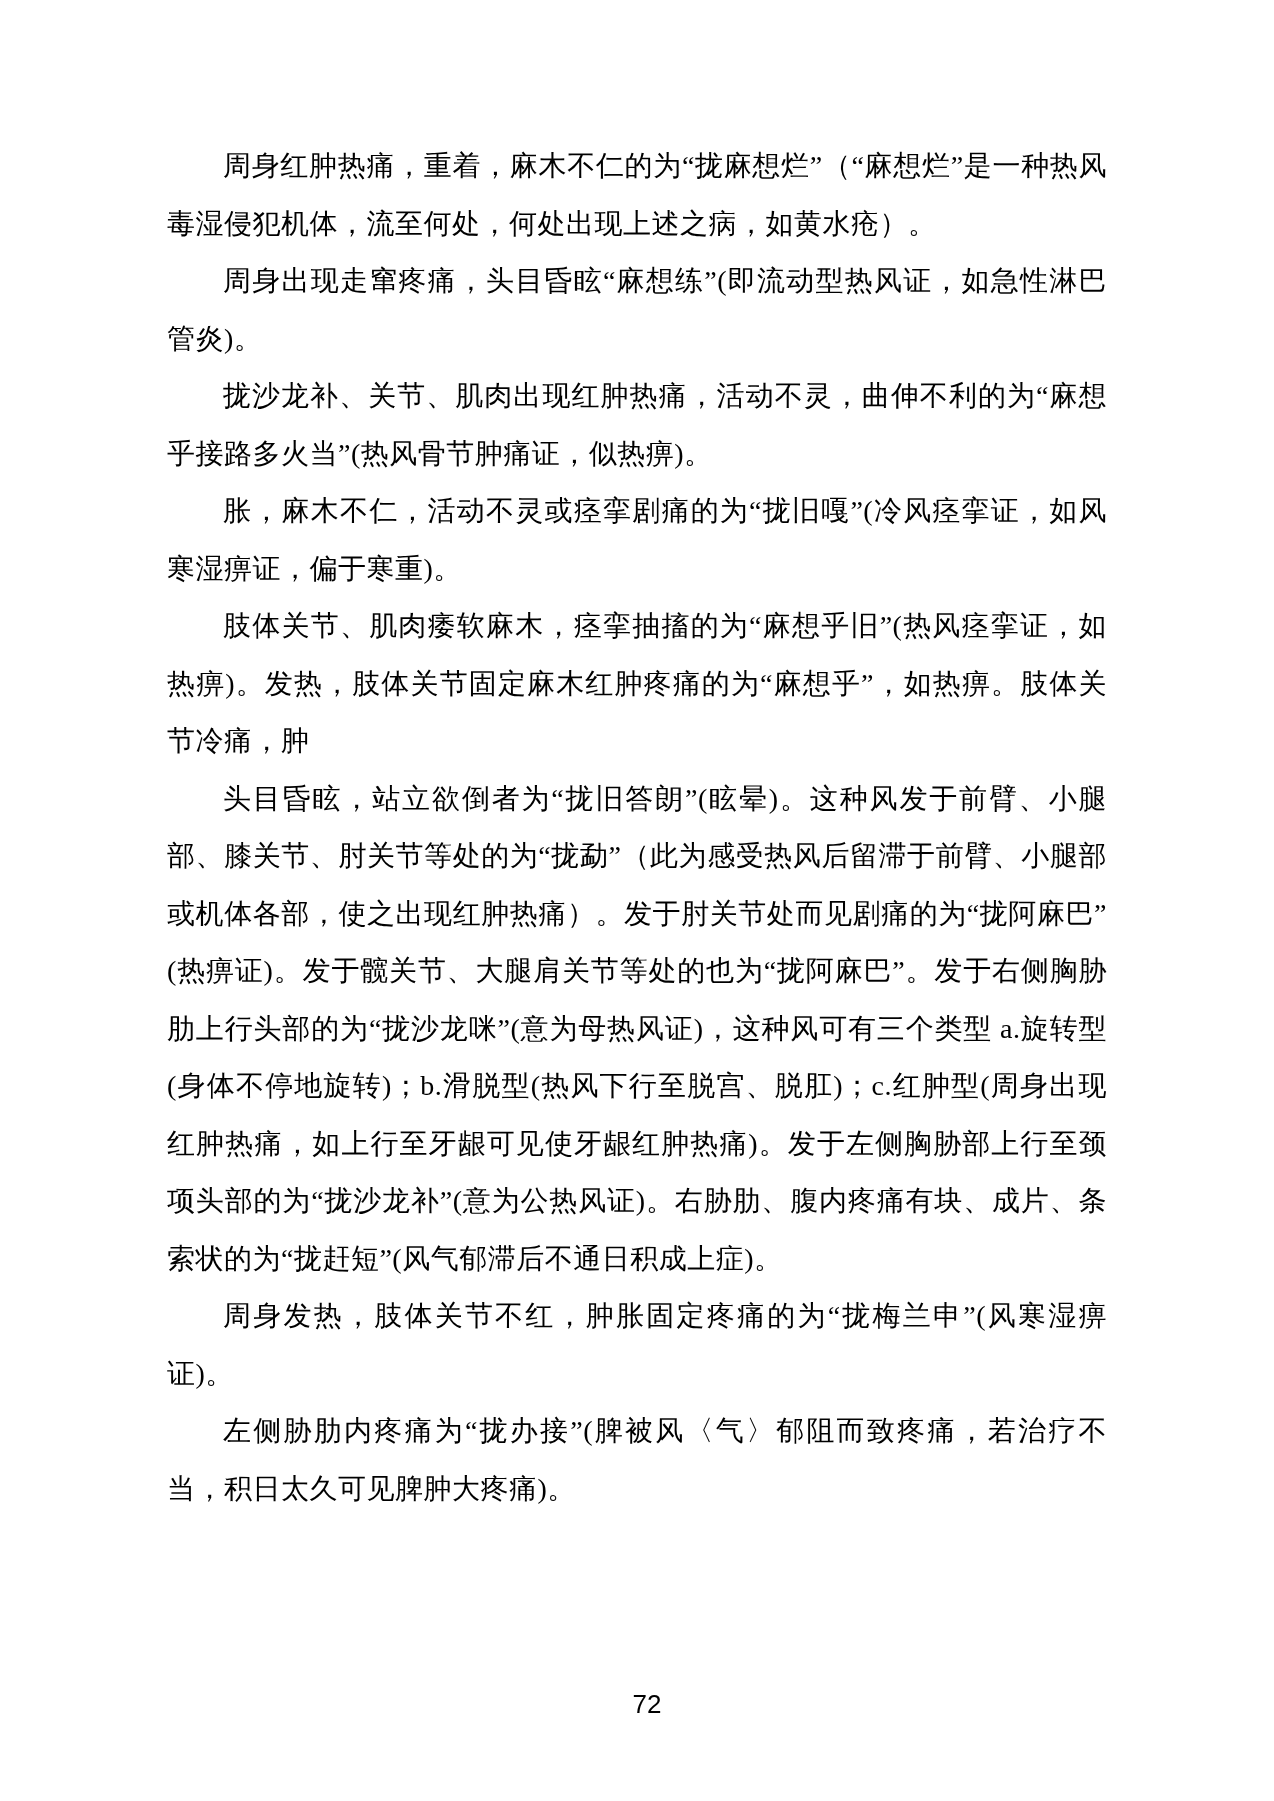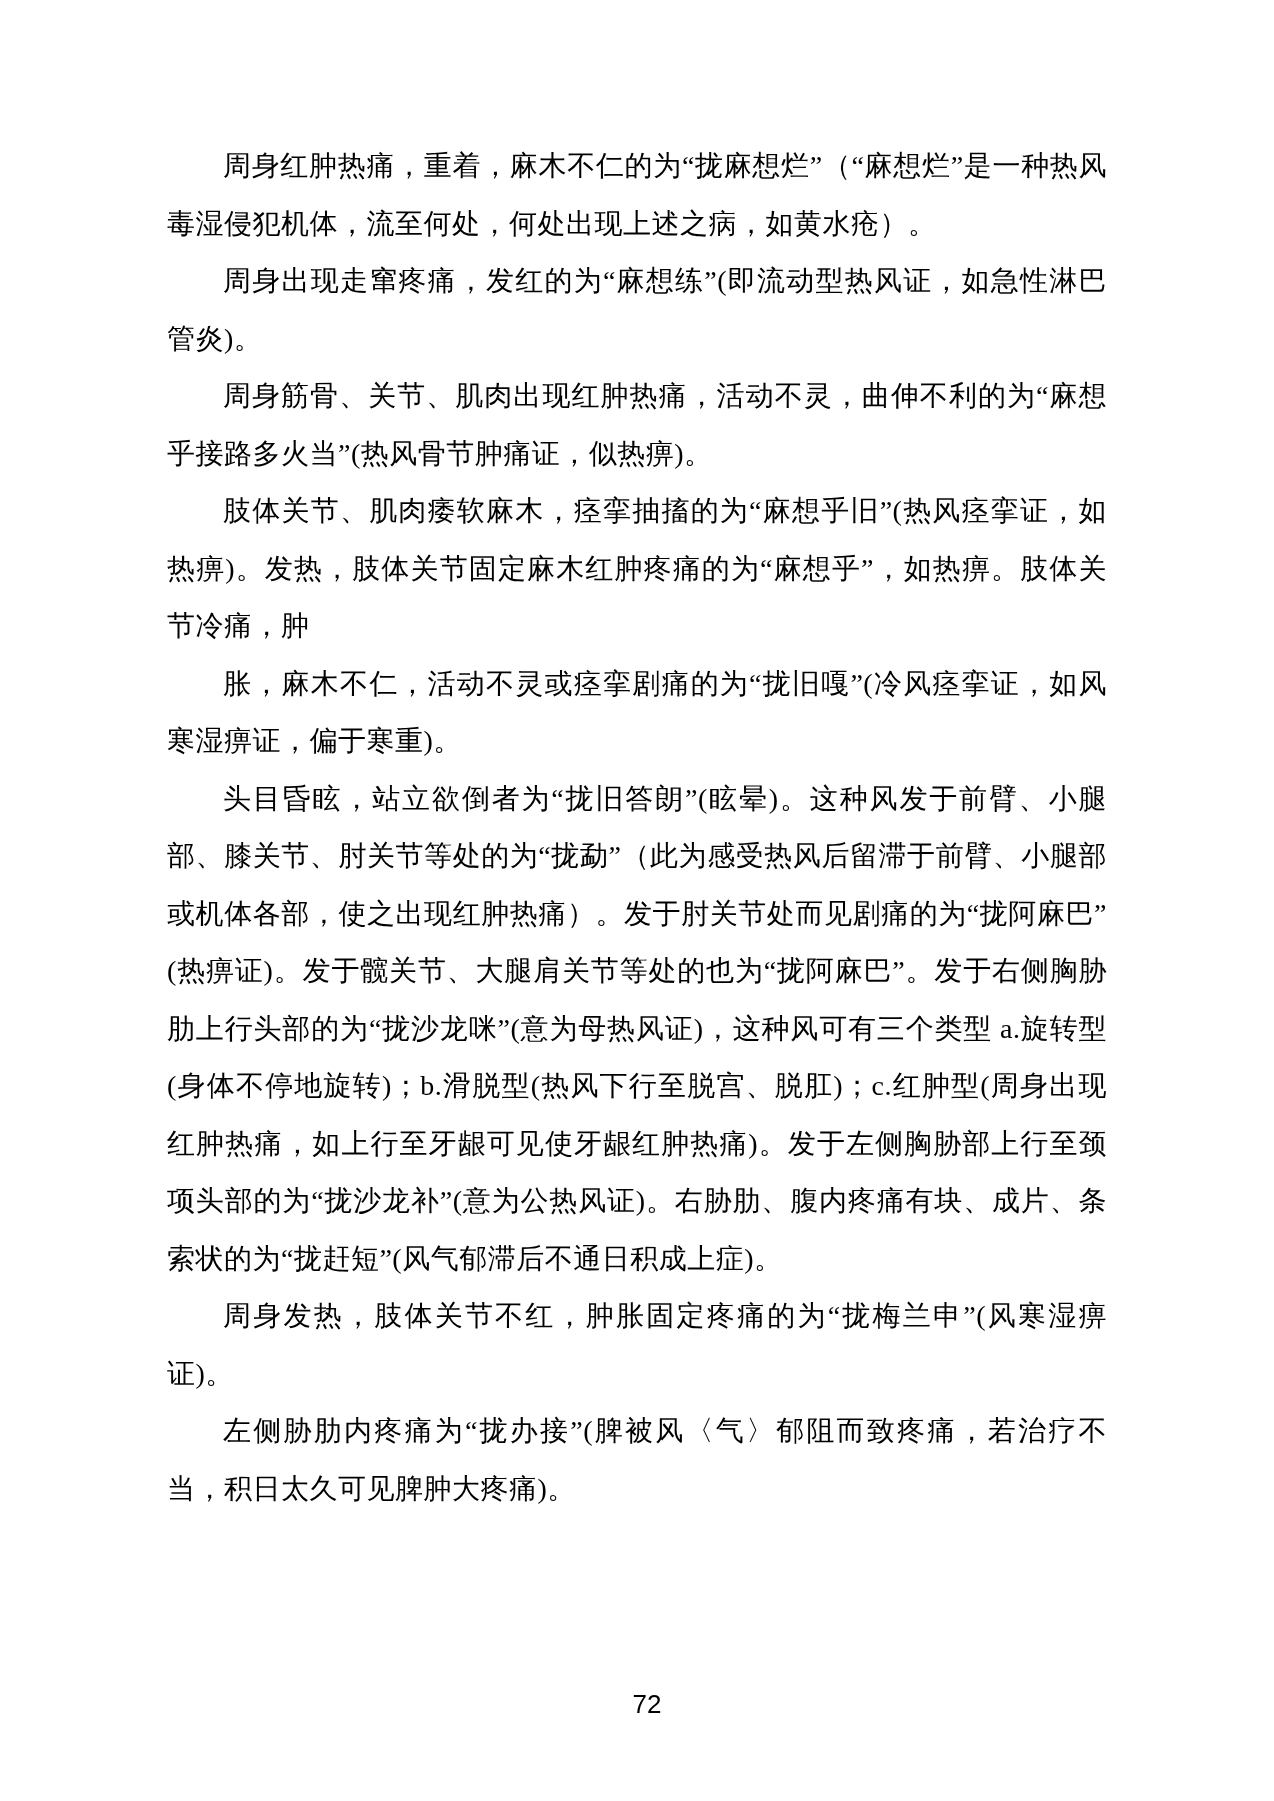--- a/index.html
+++ b/index.html
@@ -42,23 +42,23 @@
     font-size: 26px;
     color: #000000;
   }
 </style>
 </head>
 <body>
 
 <div class="page">
   <div class="content">
     <p>周身红肿热痛，重着，麻木不仁的为“拢麻想烂”（“麻想烂”是一种热风毒湿侵犯机体，流至何处，何处出现上述之病，如黄水疮）。</p>
-    <p>周身出现走窜疼痛，发红的为“麻想练”(即流动型热风证，如急性淋巴管炎)。</p>
-    <p>周身筋骨、关节、肌肉出现红肿热痛，活动不灵，曲伸不利的为“麻想乎接路多火当”(热风骨节肿痛证，似热痹)。</p>
+    <p>周身出现走窜疼痛，头目昏眩“麻想练”(即流动型热风证，如急性淋巴管炎)。</p>
+    <p>拢沙龙补、关节、肌肉出现红肿热痛，活动不灵，曲伸不利的为“麻想乎接路多火当”(热风骨节肿痛证，似热痹)。</p>
+    <p>胀，麻木不仁，活动不灵或痉挛剧痛的为“拢旧嘎”(冷风痉挛证，如风寒湿痹证，偏于寒重)。</p>
     <p>肢体关节、肌肉痿软麻木，痉挛抽搐的为“麻想乎旧”(热风痉挛证，如热痹)。发热，肢体关节固定麻木红肿疼痛的为“麻想乎”，如热痹。肢体关节冷痛，肿</p>
-    <p>胀，麻木不仁，活动不灵或痉挛剧痛的为“拢旧嘎”(冷风痉挛证，如风寒湿痹证，偏于寒重)。</p>
     <p>头目昏眩，站立欲倒者为“拢旧答朗”(眩晕)。这种风发于前臂、小腿部、膝关节、肘关节等处的为“拢勐”（此为感受热风后留滞于前臂、小腿部或机体各部，使之出现红肿热痛）。发于肘关节处而见剧痛的为“拢阿麻巴”(热痹证)。发于髋关节、大腿肩关节等处的也为“拢阿麻巴”。发于右侧胸胁肋上行头部的为“拢沙龙咪”(意为母热风证)，这种风可有三个类型 a.旋转型(身体不停地旋转)；b.滑脱型(热风下行至脱宫、脱肛)；c.红肿型(周身出现红肿热痛，如上行至牙龈可见使牙龈红肿热痛)。发于左侧胸胁部上行至颈项头部的为“拢沙龙补”(意为公热风证)。右胁肋、腹内疼痛有块、成片、条索状的为“拢赶短”(风气郁滞后不通日积成上症)。</p>
     <p>周身发热，肢体关节不红，肿胀固定疼痛的为“拢梅兰申”(风寒湿痹证)。</p>
     <p>左侧胁肋内疼痛为“拢办接”(脾被风〈气〉郁阻而致疼痛，若治疗不当，积日太久可见脾肿大疼痛)。</p>
 
   </div>
   <div class="page-number">72</div>
 </div>
 
 </body></html>

